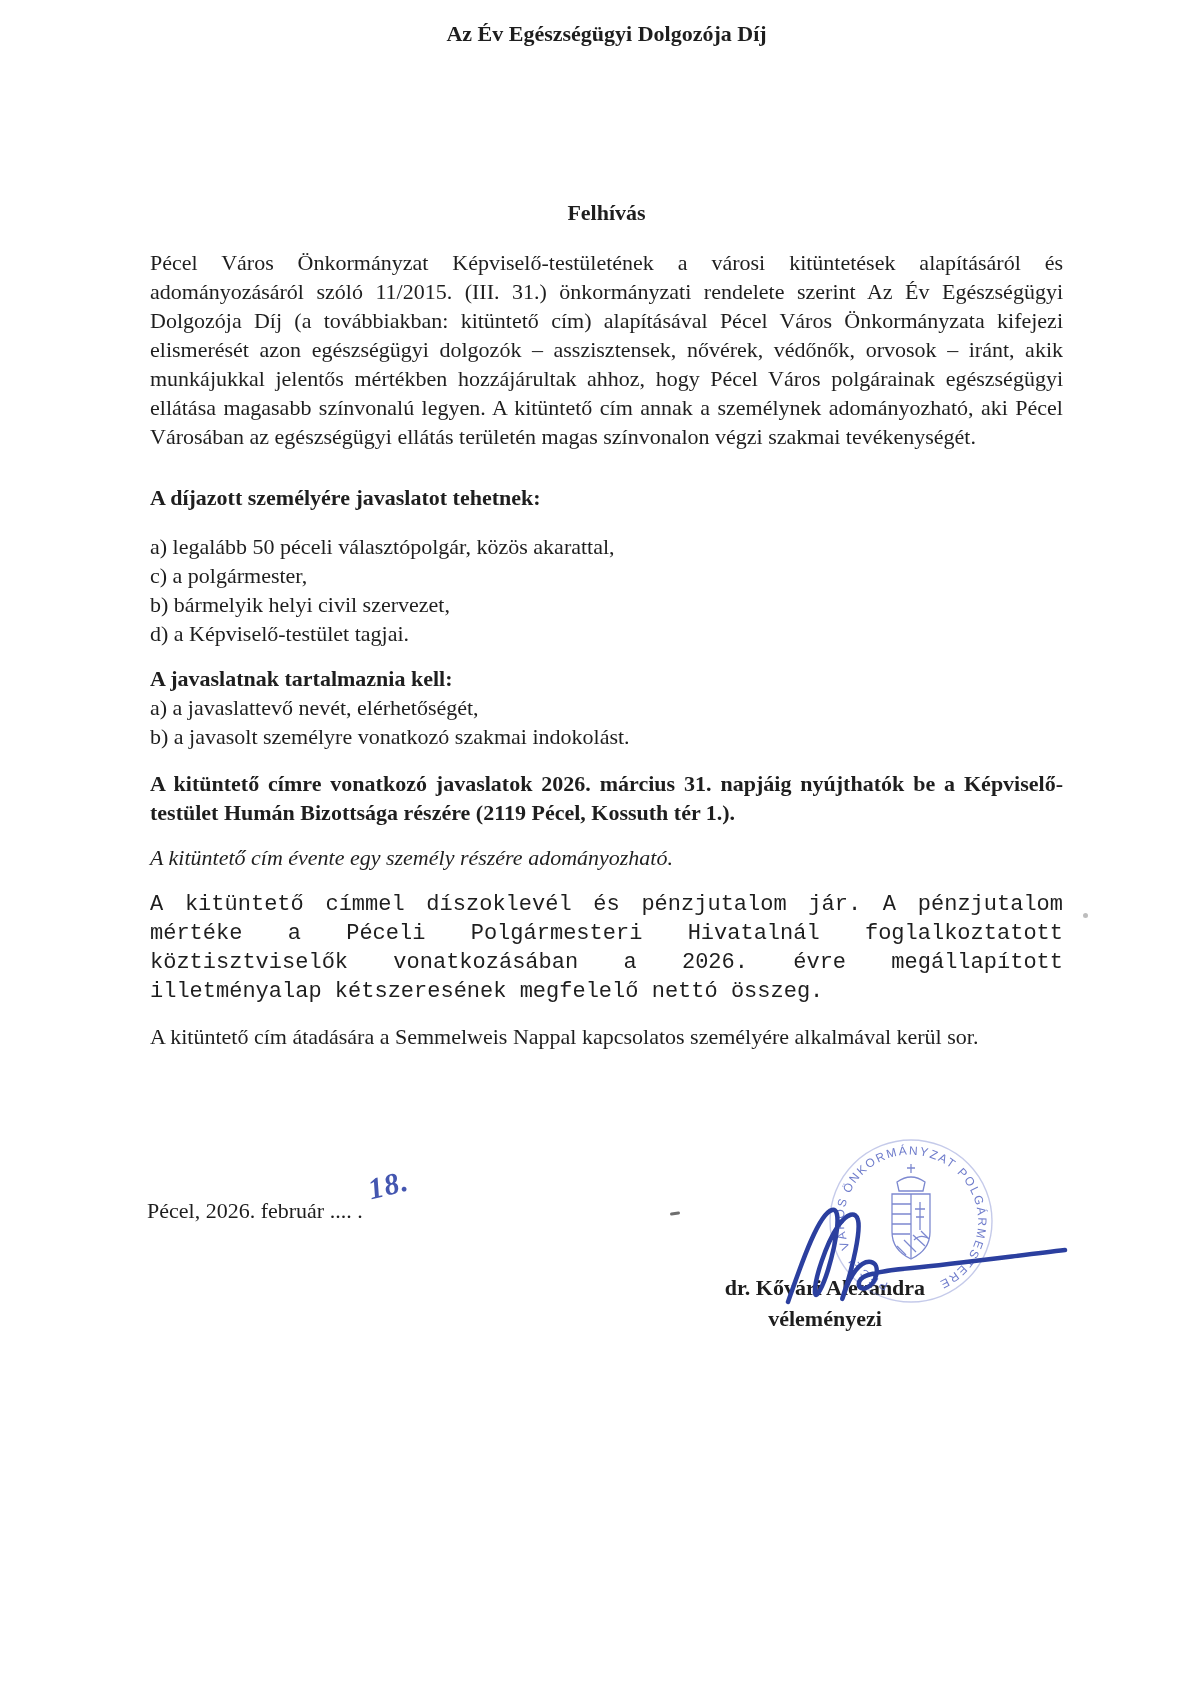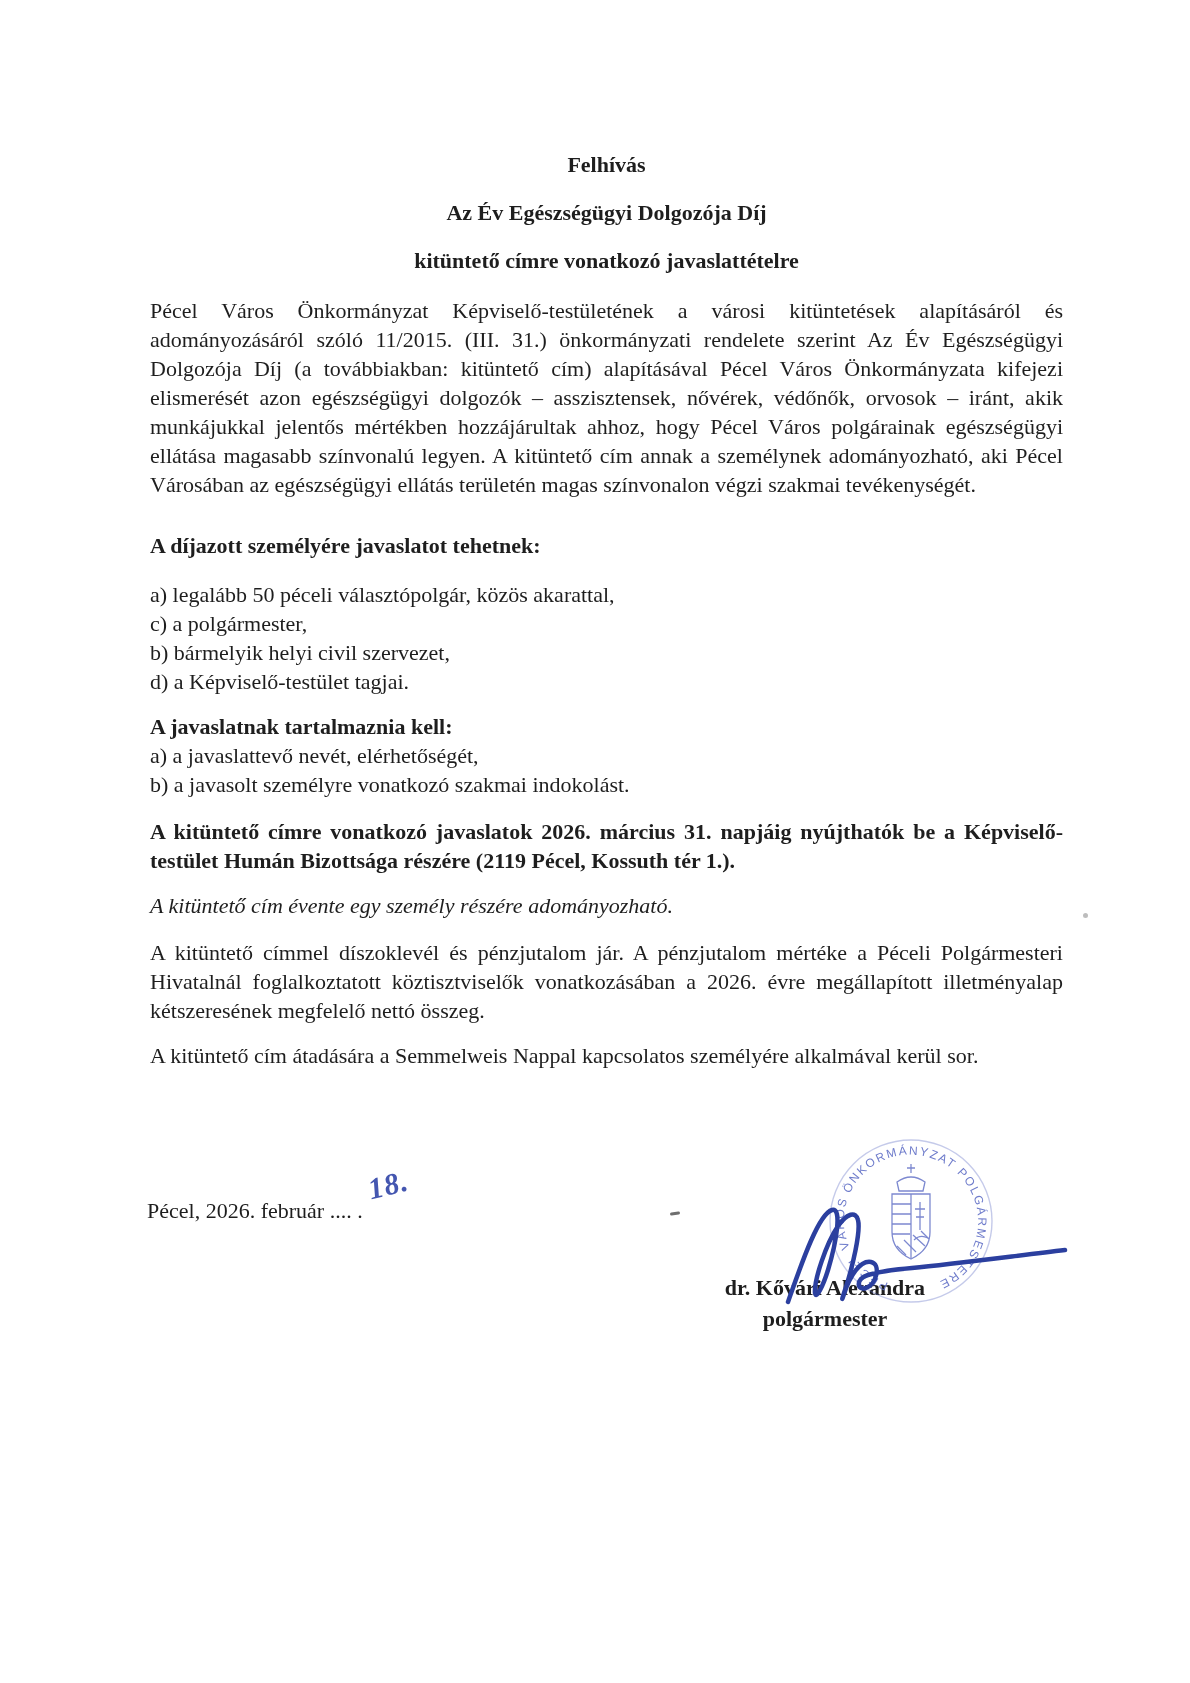--- a/index.html
+++ b/index.html
@@ -22,21 +22,21 @@
   .t3{margin-top:19px;}
   .para{ text-align:justify; }
   .intro{margin-top:21px;}
   .hbold{margin-top:32px;font-weight:bold;}
   .hbold2{margin-top:16px;font-weight:bold;}
   .list{margin-top:20px;}
   .list2{margin-top:0;}
   .bold-para{margin-top:18px;font-weight:bold;text-align:justify;}
   .p-opinion{margin-top:16px;}
   .p-yearly{margin-top:16px;font-style:italic;}
-  .p-prize{margin-top:18px;}
+  .p-prize{margin-top:18px;font-family:Liberation Mono, monospace;}
   .p-ceremony{margin-top:16px;}
   .date-line{
     position:absolute;left:147px;top:1196px;
     font-size:22px;line-height:29px;
   }
   .handwritten-day{
     position:absolute;left:368px;top:1168px;
     font-size:30px;font-style:italic;font-weight:bold;
     color:#4456b0;transform:rotate(-14deg);
     font-family:"Liberation Serif",serif;
@@ -63,23 +63,22 @@
     position:absolute;left:670px;top:1212px;width:10px;height:3px;
     background:#4a4a4a;opacity:.8;transform:rotate(-8deg);border-radius:2px;
   }
 </style>
 </head>
 <body>
 
 <div class="page">
 
   <div class="content">
+    <div class="t t2">Az Év Egészségügyi Dolgozója Díj</div>
     <div class="t t1">Felhívás</div>
-    <div class="t t2">Az Év Egészségügyi Dolgozója Díj</div>
-    <div class="t t3">kitüntető címre vonatkozó javaslattételre</div>
 
     <div class="para intro">Pécel Város Önkormányzat Képviselő-testületének a városi kitüntetések alapításáról és adományozásáról szóló 11/2015. (III. 31.) önkormányzati rendelete szerint Az Év Egészségügyi Dolgozója Díj (a továbbiakban: kitüntető cím) alapításával Pécel Város Önkormányzata kifejezi elismerését azon egészségügyi dolgozók – asszisztensek, nővérek, védőnők, orvosok – iránt, akik munkájukkal jelentős mértékben hozzájárultak ahhoz, hogy Pécel Város polgárainak egészségügyi ellátása magasabb színvonalú legyen. A kitüntető cím annak a személynek adományozható, aki Pécel Városában az egészségügyi ellátás területén magas színvonalon végzi szakmai tevékenységét.</div>
 
     <div class="hbold">A díjazott személyére javaslatot tehetnek:</div>
     <div class="list">
       <div>a) legalább 50 péceli választópolgár, közös akarattal,</div>
       <div>c) a polgármester,</div>
       <div>b) bármelyik helyi civil szervezet,</div>
       <div>d) a Képviselő-testület tagjai.</div>
     </div>
@@ -95,21 +94,21 @@
     <div class="para p-yearly">A kitüntető cím évente egy személy részére adományozható.</div>
     <div class="para p-prize">A kitüntető címmel díszoklevél és pénzjutalom jár. A pénzjutalom mértéke a Péceli Polgármesteri Hivatalnál foglalkoztatott köztisztviselők vonatkozásában a 2026. évre megállapított illetményalap kétszeresének megfelelő nettó összeg.</div>
     <div class="para p-ceremony">A kitüntető cím átadására a Semmelweis Nappal kapcsolatos személyére alkalmával kerül sor.</div>
   </div>
 
   <div class="date-line">Pécel, 2026. február .... .</div>
   <div class="handwritten-day">18.</div>
 
   <div class="sign-block">
     <div>dr. Kővári Alexandra</div>
-    <div>polgármester</div>
+    <div>véleményezi</div>
   </div>
 
   <svg class="stamp" viewBox="0 0 170 170">
     <g stroke="#5b6ac4" fill="none">
       <circle cx="85" cy="85" r="81" stroke-width="1.4" opacity="0.4"></circle>
 
       <path id="stamp-ring-path" d="M 62.4,147 A 66,66 0 1 1 107.6,23 A 66,66 0 1 1 62.4,147" fill="none" stroke="none"></path>
       <text font-family="Liberation Sans, sans-serif" font-size="12" letter-spacing="1.8" fill="#5b6ac4" stroke="none">
         <textPath href="#stamp-ring-path">PÉCEL VÁROS ÖNKORMÁNYZAT POLGÁRMESTERE</textPath>
       </text>

